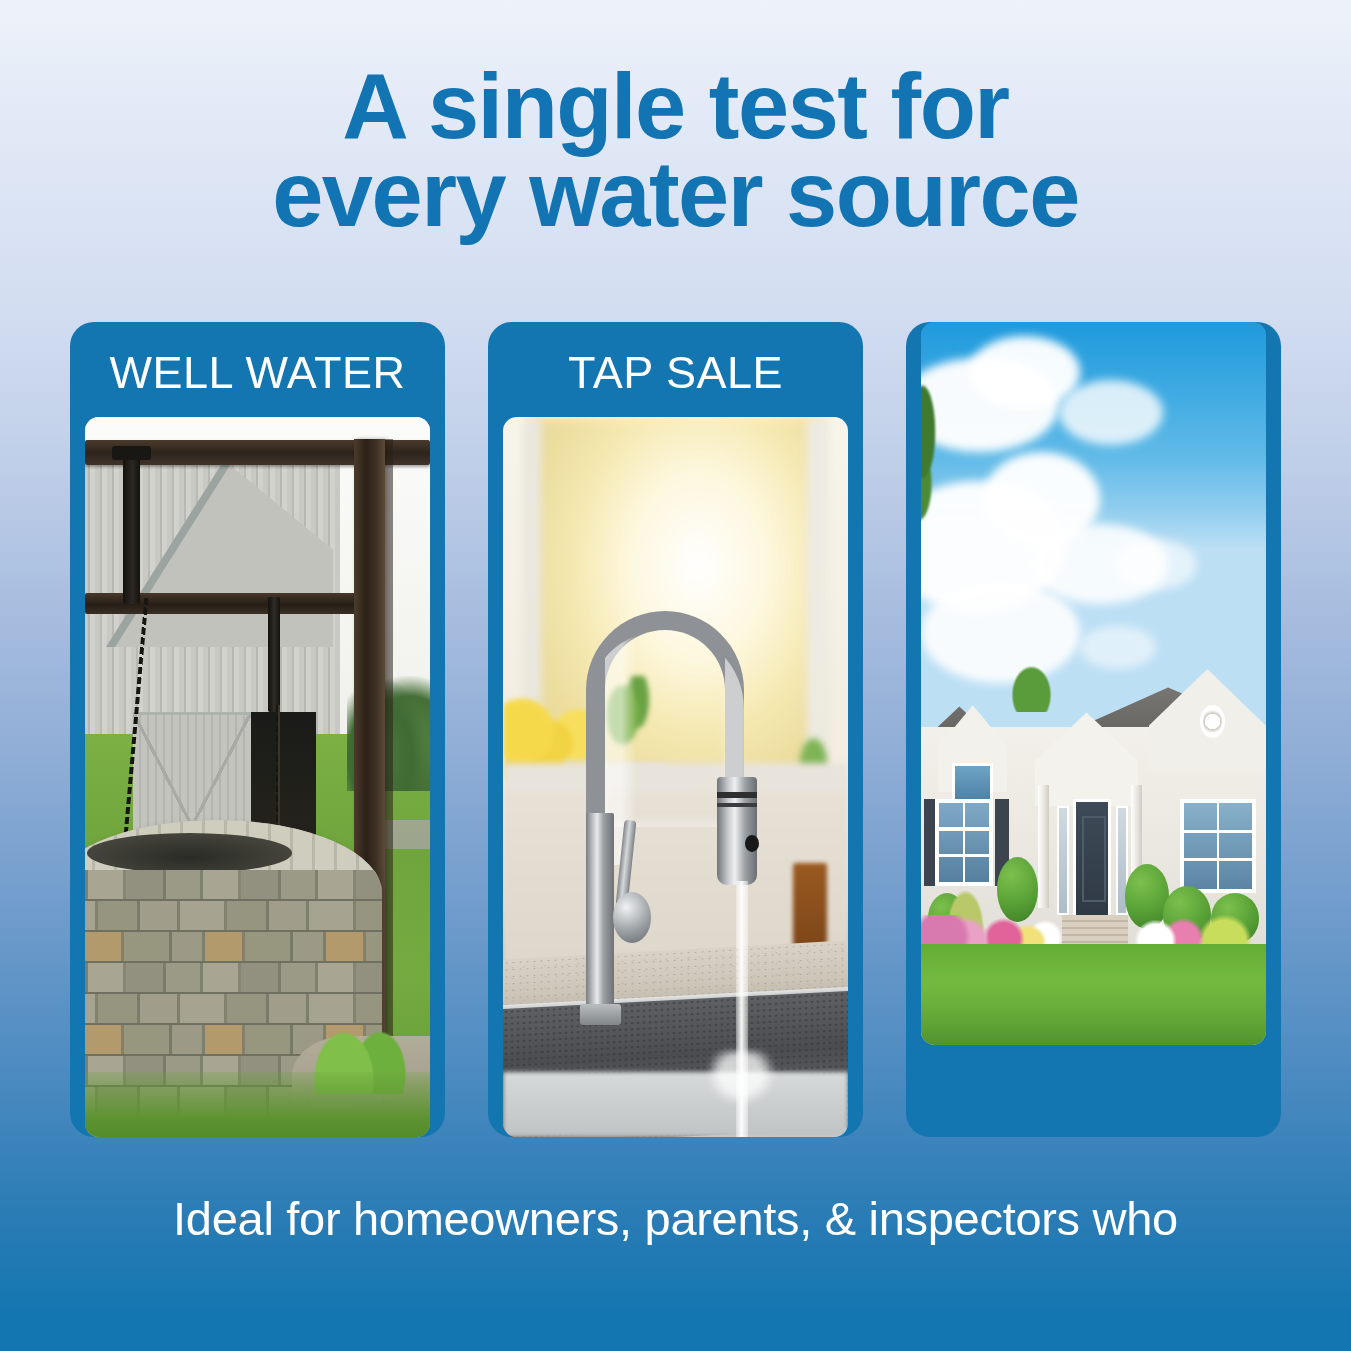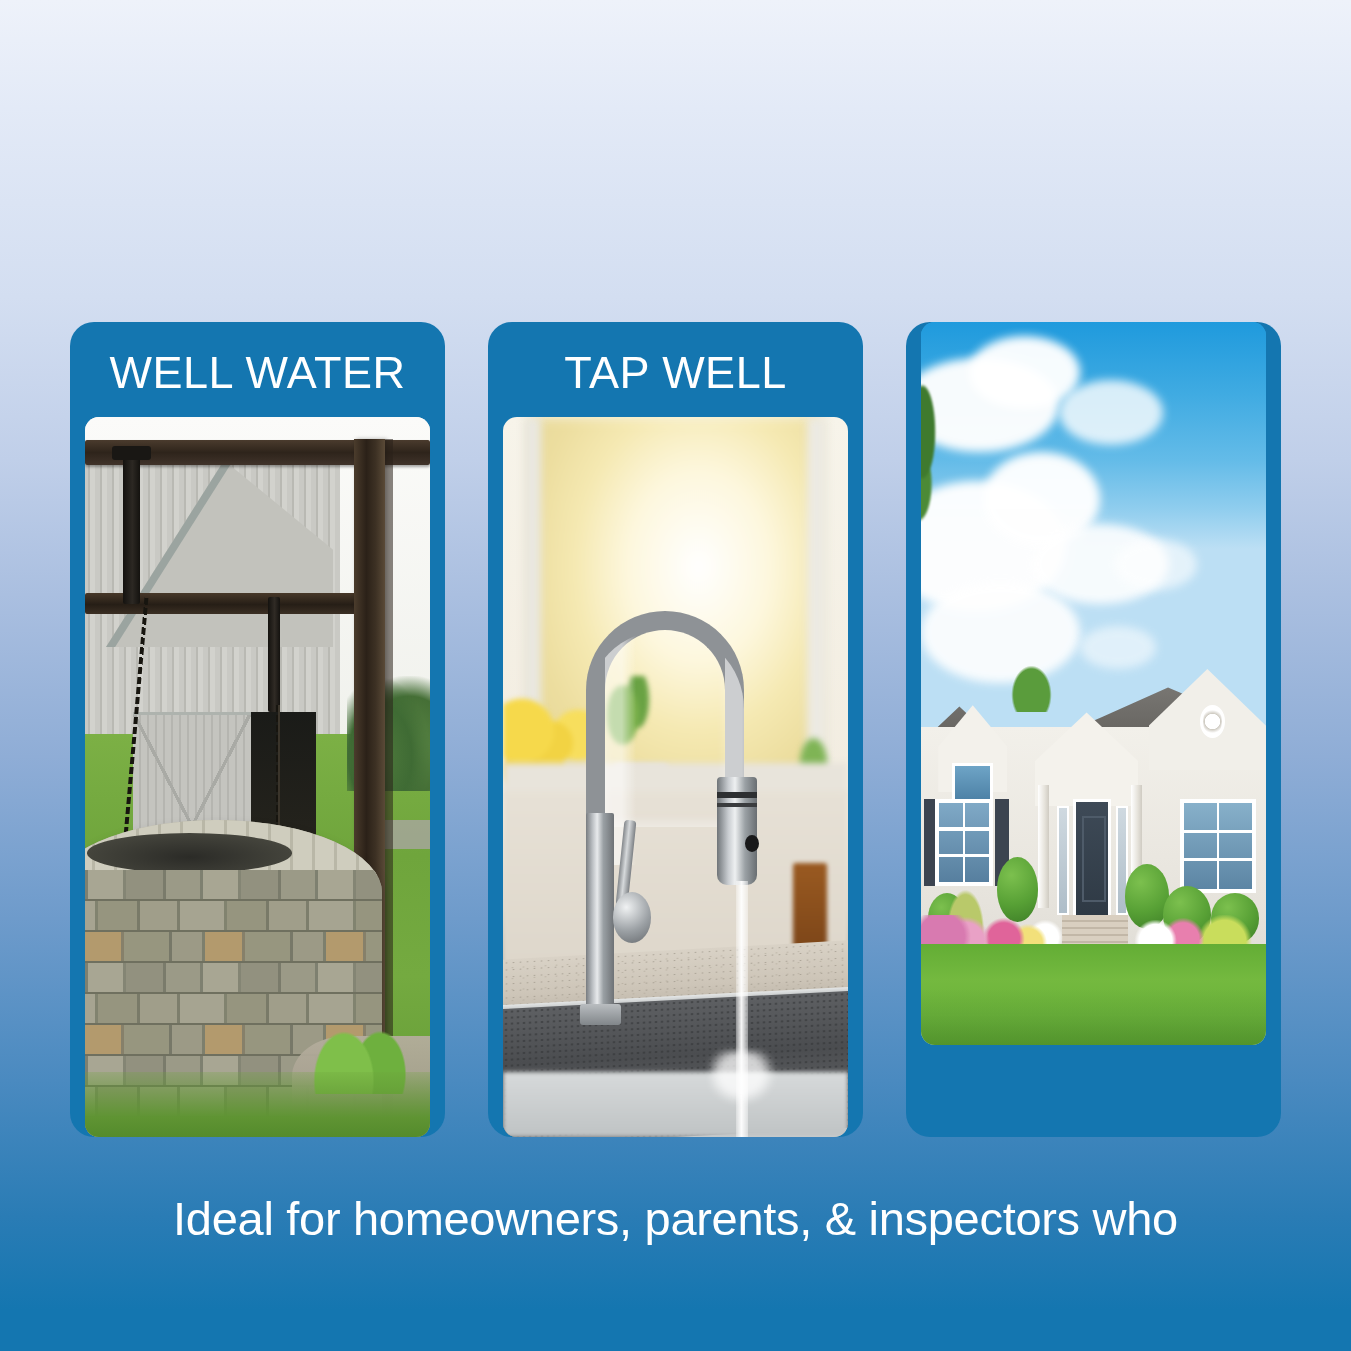--- a/index.html
+++ b/index.html
@@ -373,20 +373,24 @@
     line-height:1.22;
     letter-spacing:-0.3px;
     padding:0 40px;
   }
 </style>
 </head>
 <body>
 
 <div class="poster">
 
+  <h1 class="headline">
+    <span class="l1">A single test for</span>
+    <span class="l2">every water source</span>
+  </h1>
 
   <div class="cards">
 
     <div class="card">
       <div class="card-title">WELL WATER</div>
       <div class="photo p1">
         <div class="sky"></div>
         <div class="barn"></div>
         <div class="barn-roof"></div>
         <div class="barn-roof-edge"></div>
@@ -419,21 +423,21 @@
             <div class="srow" style="top:88%"></div>
           </div>
         </div>
         <div class="path"></div>
         <div class="weeds"></div>
         <div class="fg-grass"></div>
       </div>
     </div>
 
     <div class="card">
-      <div class="card-title">TAP WELL</div>
+      <div class="card-title">TAP SALE</div>
       <div class="photo p2">
         <div class="win"></div>
         <div class="win-frame-l"></div>
         <div class="win-frame-r"></div>
         <div class="lemons"></div>
         <div class="plant"></div>
         <div class="pot"></div>
         <div class="plant2"></div>
         <div class="pot2"></div>
         <div class="win-sill"></div>

